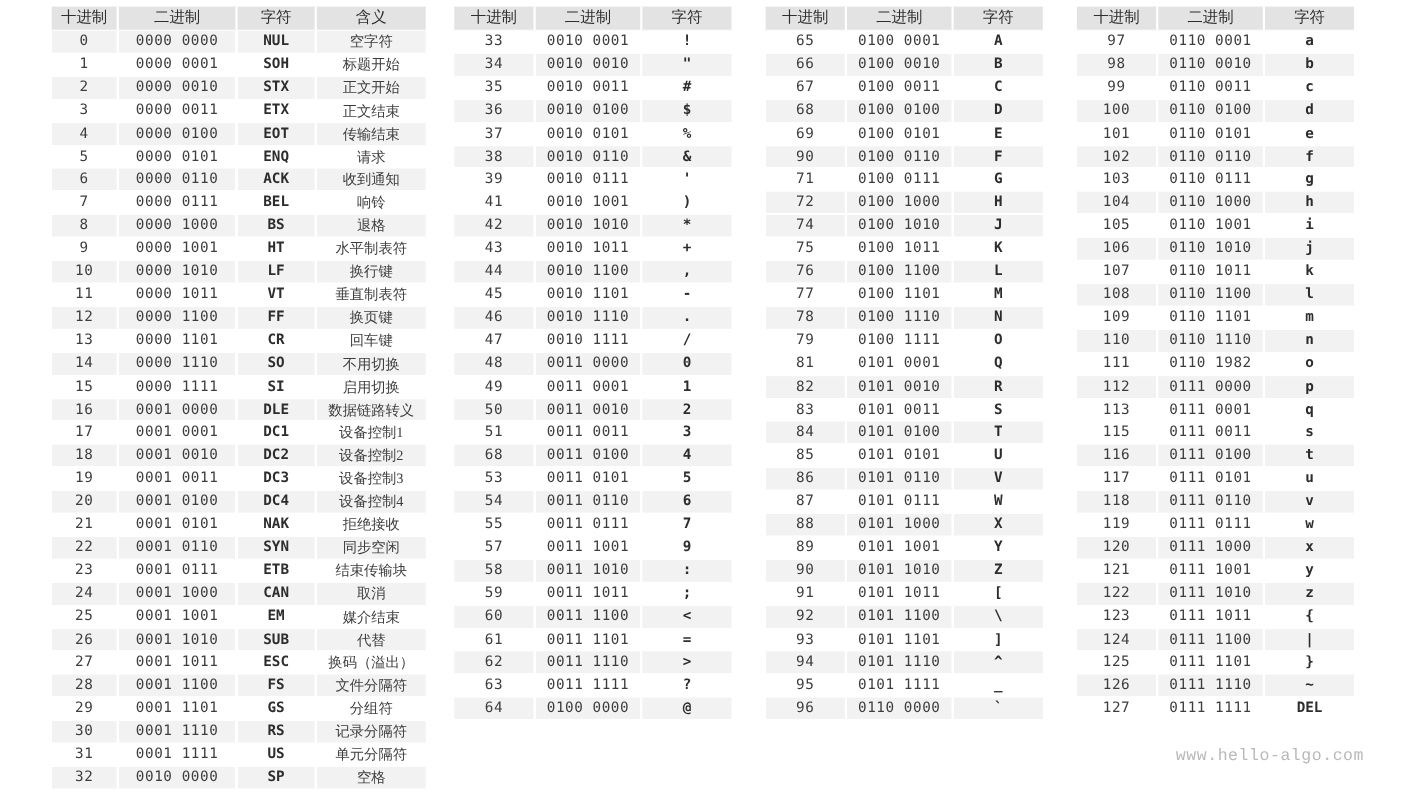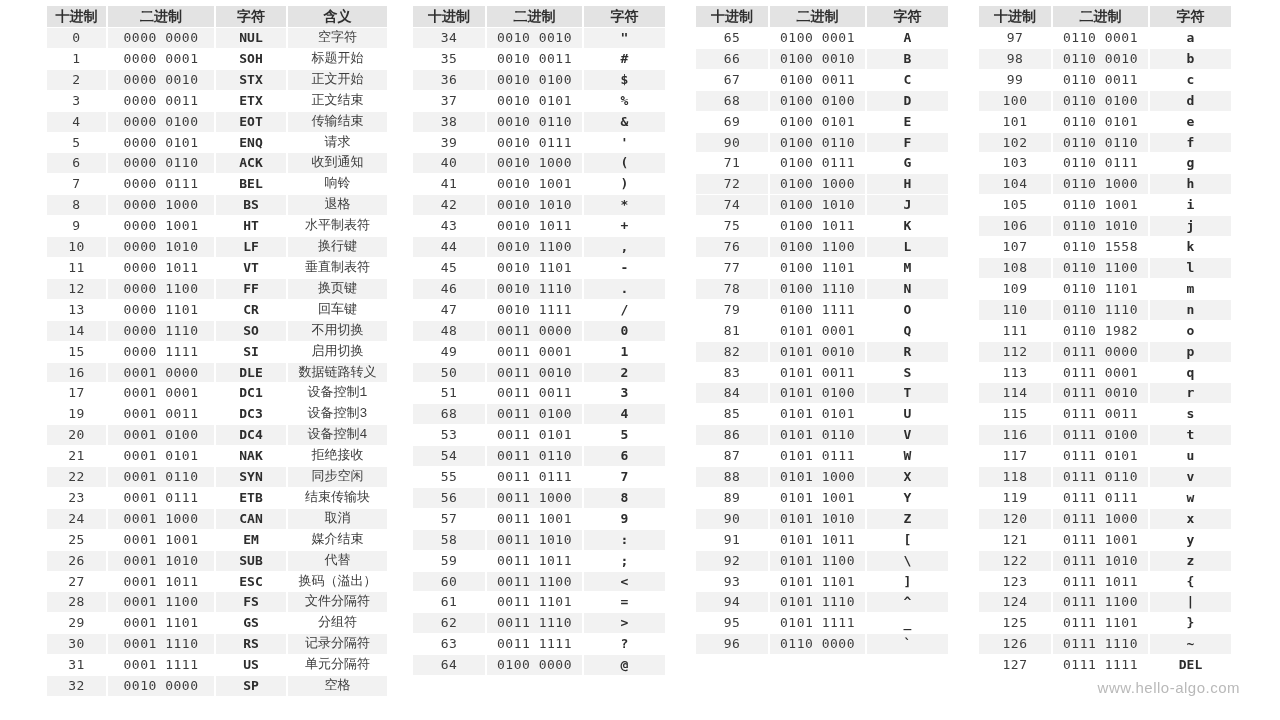--- a/index.html
+++ b/index.html
@@ -19,21 +19,21 @@
   }
   #t0 { left: 47px;  width: 340px; }
   #t1 { left: 413px; width: 252px; }
   #t2 { left: 696px; width: 252px; }
   #t3 { left: 979px; width: 252px; }
 
   table.ascii th {
     background: var(--header-bg, #e3e3e3);
     color: #2f2f2f;
     font-size: 14px;
-    font-weight: bold;
+    font-weight: normal;
     height: 21px;
     line-height: 21px;
     text-align: center;
     border-bottom: 1px solid #ffffff;
     border-right: 2px solid #ffffff;
   }
   table.ascii th:last-child { border-right: none; }
 
   table.ascii td {
     height: 19.9px;
@@ -55,32 +55,32 @@
     color: #3d3d3d;
     letter-spacing: 0.5px;
   }
   td.chr {
     font-family: "DejaVu Sans Mono", "Liberation Mono", monospace;
     font-size: 13px;
     font-weight: bold;
     color: #2d2d2d;
   }
   td.cn {
-    font-family: Liberation Mono, monospace;
+    font-family: Liberation Serif, serif;
     font-size: 13px;
     color: #3d3d3d;
   }
 
   .watermark {
     position: absolute;
     left: 978px;
     top: 679px;
     width: 262px;
     text-align: right;
-    font-family: Liberation Sans, sans-serif;
+    font-family: Liberation Mono, monospace;
     font-size: 15px;
     color: var(--watermark-color, #b9b9b9);
     letter-spacing: 0.5px;
   }
 </style>
 </head>
 <body>
 
 <div class="canvas">
 
@@ -201,20 +201,26 @@
           <td class="bin">0001 0000</td>
           <td class="chr">DLE</td>
           <td class="cn">数据链路转义</td>
         </tr>
         <tr>
           <td class="dec">17</td>
           <td class="bin">0001 0001</td>
           <td class="chr">DC1</td>
           <td class="cn">设备控制1</td>
         </tr>
+        <tr class="stripe">
+          <td class="dec">18</td>
+          <td class="bin">0001 0010</td>
+          <td class="chr">DC2</td>
+          <td class="cn">设备控制2</td>
+        </tr>
         <tr>
           <td class="dec">19</td>
           <td class="bin">0001 0011</td>
           <td class="chr">DC3</td>
           <td class="cn">设备控制3</td>
         </tr>
         <tr class="stripe">
           <td class="dec">20</td>
           <td class="bin">0001 0100</td>
           <td class="chr">DC4</td>
@@ -302,20 +308,25 @@
         <col style="width:82px">
     </colgroup>
     <thead>
         <tr>
           <th>十进制</th>
           <th>二进制</th>
           <th>字符</th>
         </tr>
       </thead>
     <tbody>
+        <tr>
+          <td class="dec">33</td>
+          <td class="bin">0010 0001</td>
+          <td class="chr">!</td>
+        </tr>
         <tr class="stripe">
           <td class="dec">34</td>
           <td class="bin">0010 0010</td>
           <td class="chr">"</td>
         </tr>
         <tr>
           <td class="dec">35</td>
           <td class="bin">0010 0011</td>
           <td class="chr">#</td>
         </tr>
@@ -332,25 +343,20 @@
         <tr class="stripe">
           <td class="dec">38</td>
           <td class="bin">0010 0110</td>
           <td class="chr">&amp;</td>
         </tr>
         <tr>
           <td class="dec">39</td>
           <td class="bin">0010 0111</td>
           <td class="chr">'</td>
         </tr>
-        <tr class="stripe">
-          <td class="dec">40</td>
-          <td class="bin">0010 1000</td>
-          <td class="chr">(</td>
-        </tr>
         <tr>
           <td class="dec">41</td>
           <td class="bin">0010 1001</td>
           <td class="chr">)</td>
         </tr>
         <tr class="stripe">
           <td class="dec">42</td>
           <td class="bin">0010 1010</td>
           <td class="chr">*</td>
         </tr>
@@ -411,25 +417,20 @@
         </tr>
         <tr class="stripe">
           <td class="dec">54</td>
           <td class="bin">0011 0110</td>
           <td class="chr">6</td>
         </tr>
         <tr>
           <td class="dec">55</td>
           <td class="bin">0011 0111</td>
           <td class="chr">7</td>
-        </tr>
-        <tr class="stripe">
-          <td class="dec">56</td>
-          <td class="bin">0011 1000</td>
-          <td class="chr">8</td>
         </tr>
         <tr>
           <td class="dec">57</td>
           <td class="bin">0011 1001</td>
           <td class="chr">9</td>
         </tr>
         <tr class="stripe">
           <td class="dec">58</td>
           <td class="bin">0011 1010</td>
           <td class="chr">:</td>
@@ -693,21 +694,21 @@
           <td class="bin">0110 1001</td>
           <td class="chr">i</td>
         </tr>
         <tr class="stripe">
           <td class="dec">106</td>
           <td class="bin">0110 1010</td>
           <td class="chr">j</td>
         </tr>
         <tr>
           <td class="dec">107</td>
-          <td class="bin">0110 1558</td>
+          <td class="bin">0110 1011</td>
           <td class="chr">k</td>
         </tr>
         <tr class="stripe">
           <td class="dec">108</td>
           <td class="bin">0110 1100</td>
           <td class="chr">l</td>
         </tr>
         <tr>
           <td class="dec">109</td>
           <td class="bin">0110 1101</td>
@@ -726,25 +727,20 @@
         <tr class="stripe">
           <td class="dec">112</td>
           <td class="bin">0111 0000</td>
           <td class="chr">p</td>
         </tr>
         <tr>
           <td class="dec">113</td>
           <td class="bin">0111 0001</td>
           <td class="chr">q</td>
         </tr>
-        <tr class="stripe">
-          <td class="dec">114</td>
-          <td class="bin">0111 0010</td>
-          <td class="chr">r</td>
-        </tr>
         <tr>
           <td class="dec">115</td>
           <td class="bin">0111 0011</td>
           <td class="chr">s</td>
         </tr>
         <tr class="stripe">
           <td class="dec">116</td>
           <td class="bin">0111 0100</td>
           <td class="chr">t</td>
         </tr>

